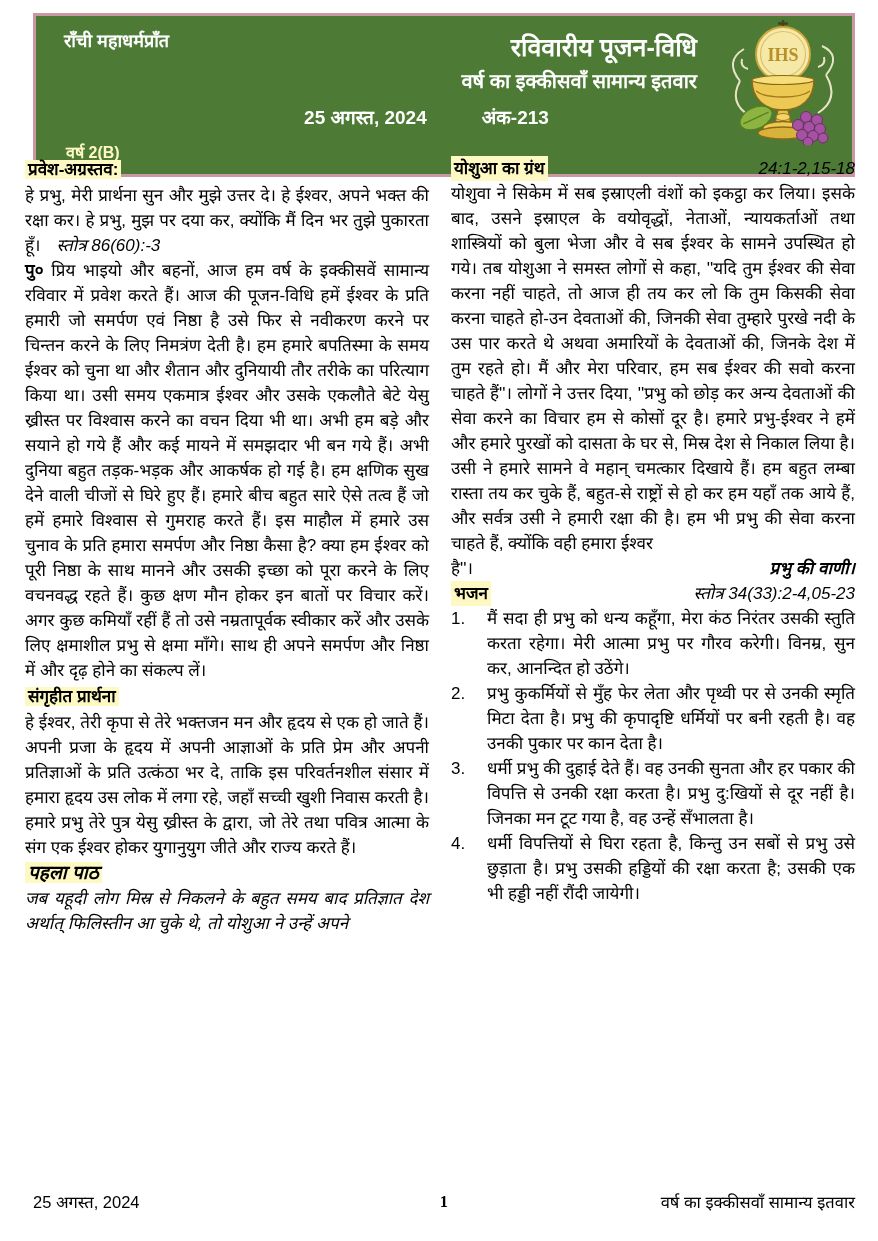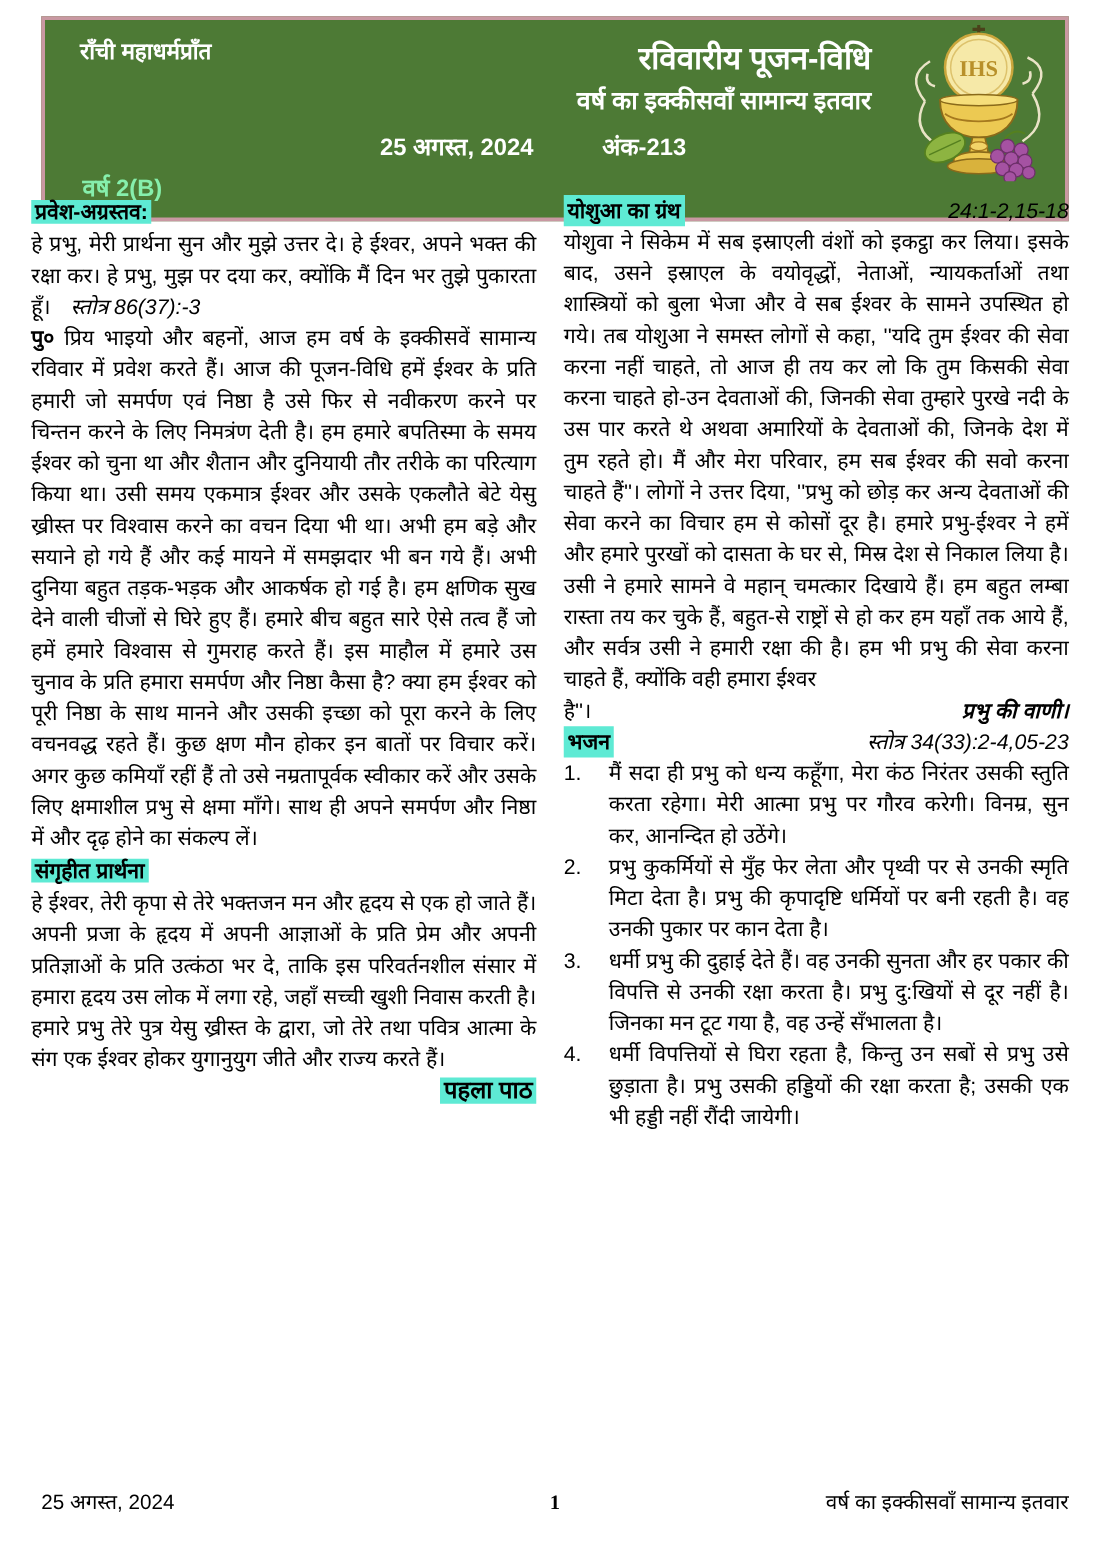--- a/index.html
+++ b/index.html
@@ -7,37 +7,37 @@
     width:878px;height:1241px;position:relative;background:#ffffff;
     font-family:"Liberation Sans","DejaVu Sans",sans-serif;color:#000;
     overflow:hidden;
   }
   
   .banner{
     position:absolute;left:33px;top:13px;width:822px;height:164px;
     background:#4d7a35;border:3px solid #c998a2;box-sizing:border-box;
   }
   .banner .diocese{position:absolute;left:28px;top:12px;color:#fff;font-weight:bold;font-size:18px;}
-  .banner .year{position:absolute;left:30px;bottom:11px;color:#86efac;font-weight:bold;font-size:19px;}
+  .banner .year{position:absolute;left:30px;bottom:11px;color:#fef9c3;font-weight:bold;font-size:16px;}
   .banner .center{position:absolute;left:120px;right:155px;top:16px;text-align:right;color:#fff;}
   .banner .title{font-size:25px;font-weight:bold;line-height:30px;}
   .banner .subtitle{font-size:20px;font-weight:bold;margin-top:7px;line-height:24px;}
   .banner .daterow{display:flex;justify-content:center;gap:55px;font-size:19px;font-weight:bold;margin-top:11px;}
   .banner .logo{position:absolute;right:4px;top:3px;width:130px;height:126px;}
   
   .columns{position:absolute;top:156px;left:25px;right:23px;display:flex;gap:22px;}
   .col{width:50%;font-size:17px;line-height:25px;text-align:justify;}
   .col p{margin:0;}
-  .hl{background:#5eead4;font-weight:bold;padding:0 3px;}
+  .hl{background:#fef9c3;font-weight:bold;padding:0 3px;}
   .heading-line{text-align:left;line-height:27px;}
   .rubric{color:#e42320;font-style:italic;text-align:left;}
   .ital{font-style:italic;}
   .ref{font-style:italic;white-space:nowrap;}
   .flexrow{display:flex;justify-content:space-between;align-items:baseline;}
-  .center-heading{text-align:right;margin:5px 0 3px 0;}
+  .center-heading{text-align:left;margin:5px 0 3px 0;font-style:italic;}
   .center-heading .hl{font-size:19px;}
   .quote{font-weight:bold;text-align:center;font-size:18.5px;line-height:27px;text-align:center;}
   .vani{font-weight:bold;font-style:italic;}
   .antiphon-line{padding-left:34px;font-weight:bold;text-align:left;}
   .verse{display:flex;}
   .verse .vnum{flex:none;width:36px;}
   .verse .vtext{flex:1;text-align:justify;}
   .inline-ref{margin-left:16px;}
   .bold{font-weight:bold;}
   
@@ -110,29 +110,30 @@
     </svg>
   </div>
 </div>
 
 <div class="columns">
 
   <div class="col">
     <p class="heading-line">
       <span class="hl">प्रवेश-अग्रस्तव:</span>
     </p>
-    <p><span>हे प्रभु, मेरी प्रार्थना सुन और मुझे उत्तर दे। हे ईश्वर, अपने भक्त की रक्षा कर। हे प्रभु, मुझ पर दया कर, क्योंकि मैं दिन भर तुझे पुकारता हूँ।</span><span class="ref inline-ref">स्तोत्र 86(37):-3</span></p>
+    <p><span>हे प्रभु, मेरी प्रार्थना सुन और मुझे उत्तर दे। हे ईश्वर, अपने भक्त की रक्षा कर। हे प्रभु, मुझ पर दया कर, क्योंकि मैं दिन भर तुझे पुकारता हूँ।</span><span class="ref inline-ref">स्तोत्र 86(60):-3</span></p>
     <p><span class="bold">पु०</span> <span>प्रिय भाइयो और बहनों, आज हम वर्ष के इक्कीसवें सामान्य रविवार में प्रवेश करते हैं। आज की पूजन-विधि हमें ईश्वर के प्रति हमारी जो समर्पण एवं निष्ठा है उसे फिर से नवीकरण करने पर चिन्तन करने के लिए निमत्रंण देती है। हम हमारे बपतिस्मा के समय ईश्वर को चुना था और शैतान और दुनियायी तौर तरीके का परित्याग किया था। उसी समय एकमात्र ईश्वर और उसके एकलौते बेटे येसु ख्रीस्त पर विश्वास करने का वचन दिया भी था। अभी हम बड़े और सयाने हो गये हैं और कई मायने में समझदार भी बन गये हैं। अभी दुनिया बहुत तड़क-भड़क और आकर्षक हो गई है। हम क्षणिक सुख देने वाली चीजों से घिरे हुए हैं। हमारे बीच बहुत सारे ऐसे तत्व हैं जो हमें हमारे विश्वास से गुमराह करते हैं। इस माहौल में हमारे उस चुनाव के प्रति हमारा समर्पण और निष्ठा कैसा है? क्या हम ईश्वर को पूरी निष्ठा के साथ मानने और उसकी इच्छा को पूरा करने के लिए वचनवद्ध रहते हैं। कुछ क्षण मौन होकर इन बातों पर विचार करें। अगर कुछ कमियाँ रहीं हैं तो उसे नम्रतापूर्वक स्वीकार करें और उसके लिए क्षमाशील प्रभु से क्षमा माँगे। साथ ही अपने समर्पण और निष्ठा में और दृढ़ होने का संकल्प लें।</span></p>
     <p class="heading-line">
       <span class="hl">संगृहीत प्रार्थना</span>
     </p>
     <p>हे ईश्वर, तेरी कृपा से तेरे भक्तजन मन और हृदय से एक हो जाते हैं। अपनी प्रजा के हृदय में अपनी आज्ञाओं के प्रति प्रेम और अपनी प्रतिज्ञाओं के प्रति उत्कंठा भर दे, ताकि इस परिवर्तनशील संसार में हमारा हृदय उस लोक में लगा रहे, जहाँ सच्ची खुशी निवास करती है। हमारे प्रभु तेरे पुत्र येसु ख्रीस्त के द्वारा, जो तेरे तथा पवित्र आत्मा के संग एक ईश्वर होकर युगानुयुग जीते और राज्य करते हैं।</p>
     <p class="center-heading">
       <span class="hl">पहला पाठ</span>
     </p>
+    <p class="ital">जब यहूदी लोग मिस्र से निकलने के बहुत समय बाद प्रतिज्ञात देश अर्थात् फिलिस्तीन आ चुके थे, तो योशुआ ने उन्हें अपने</p>
   </div>
 
   <div class="col">
     <div class="flexrow">
       <span class="hl">योशुआ का ग्रंथ</span>
       <span class="ref">24:1-2,15-18</span>
     </div>
     <p>योशुवा ने सिकेम में सब इस्राएली वंशों को इकट्ठा कर लिया।  इसके बाद, उसने इस्राएल के वयोवृद्धों, नेताओं, न्यायकर्ताओं तथा शास्त्रियों को बुला भेजा और वे सब ईश्वर के सामने उपस्थित हो गये। तब योशुआ ने समस्त लोगों से कहा, ''यदि तुम ईश्वर की सेवा करना नहीं चाहते, तो आज ही तय कर लो कि तुम किसकी सेवा करना चाहते हो-उन देवताओं की, जिनकी सेवा तुम्हारे पुरखे नदी के उस पार करते थे अथवा अमारियों के देवताओं की, जिनके देश में तुम रहते हो।  मैं और मेरा परिवार, हम सब ईश्वर की सवो करना चाहते हैं''। लोगों ने उत्तर दिया, ''प्रभु को छोड़ कर अन्य देवताओं की सेवा करने का विचार हम से कोसों दूर है।  हमारे प्रभु-ईश्वर ने हमें और हमारे पुरखों को दासता के घर से, मिस्र देश से निकाल लिया है।  उसी ने हमारे सामने वे महान् चमत्कार दिखाये हैं। हम बहुत लम्बा रास्ता तय कर चुके हैं, बहुत-से राष्ट्रों से हो कर हम यहाँ तक आये हैं, और सर्वत्र उसी ने हमारी रक्षा की है। हम भी प्रभु की सेवा करना चाहते हैं, क्योंकि वही हमारा ईश्वर</p>
     <div class="flexrow">
       <span>है''।</span>

